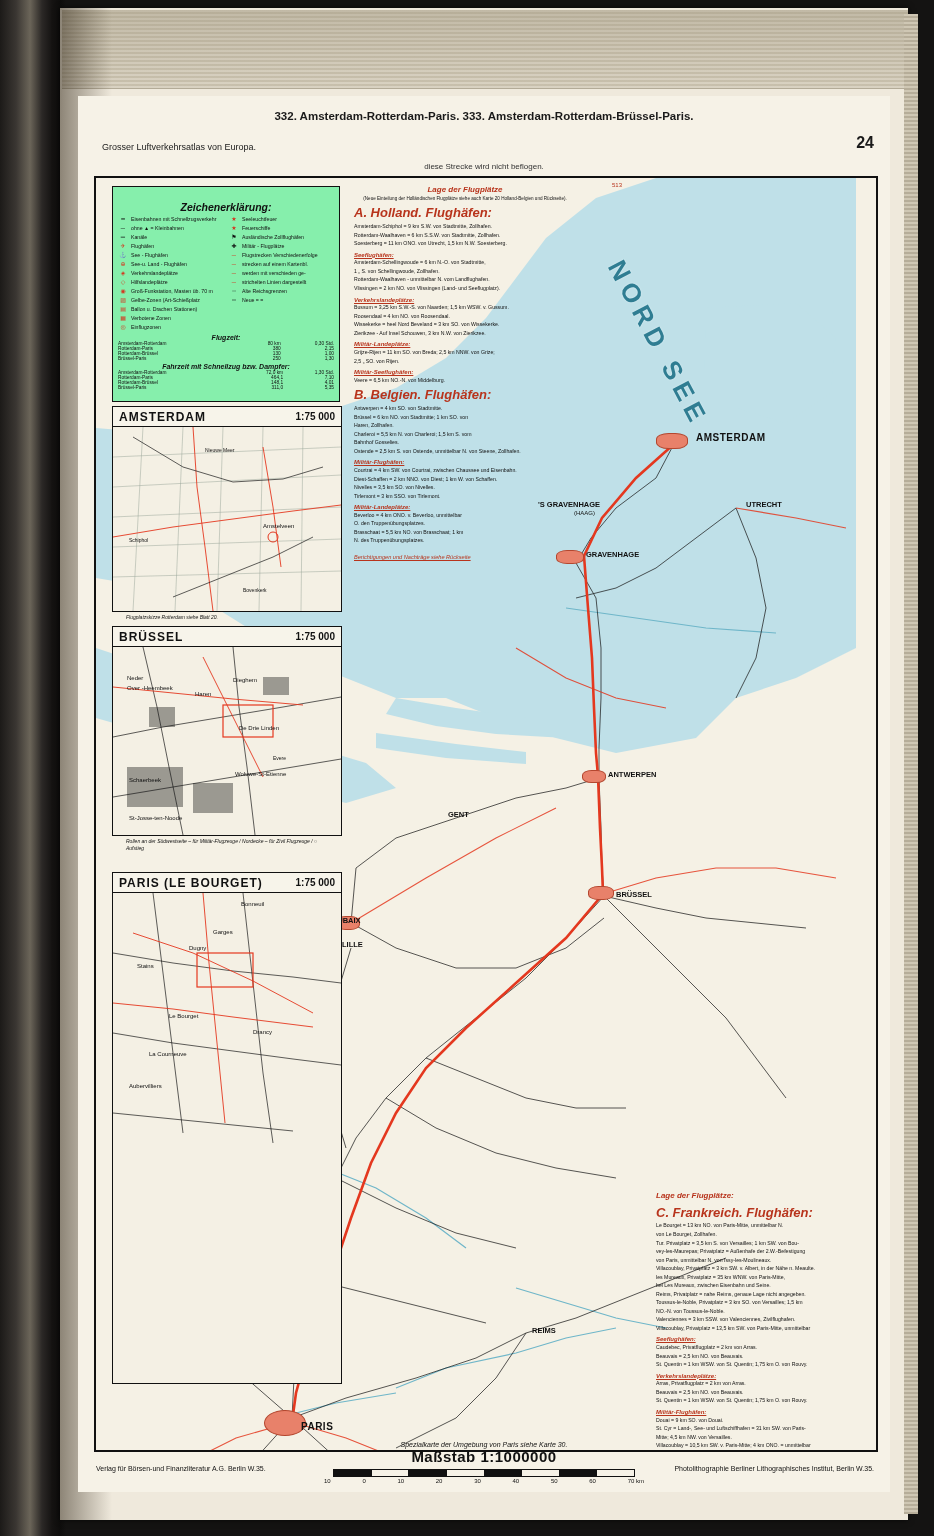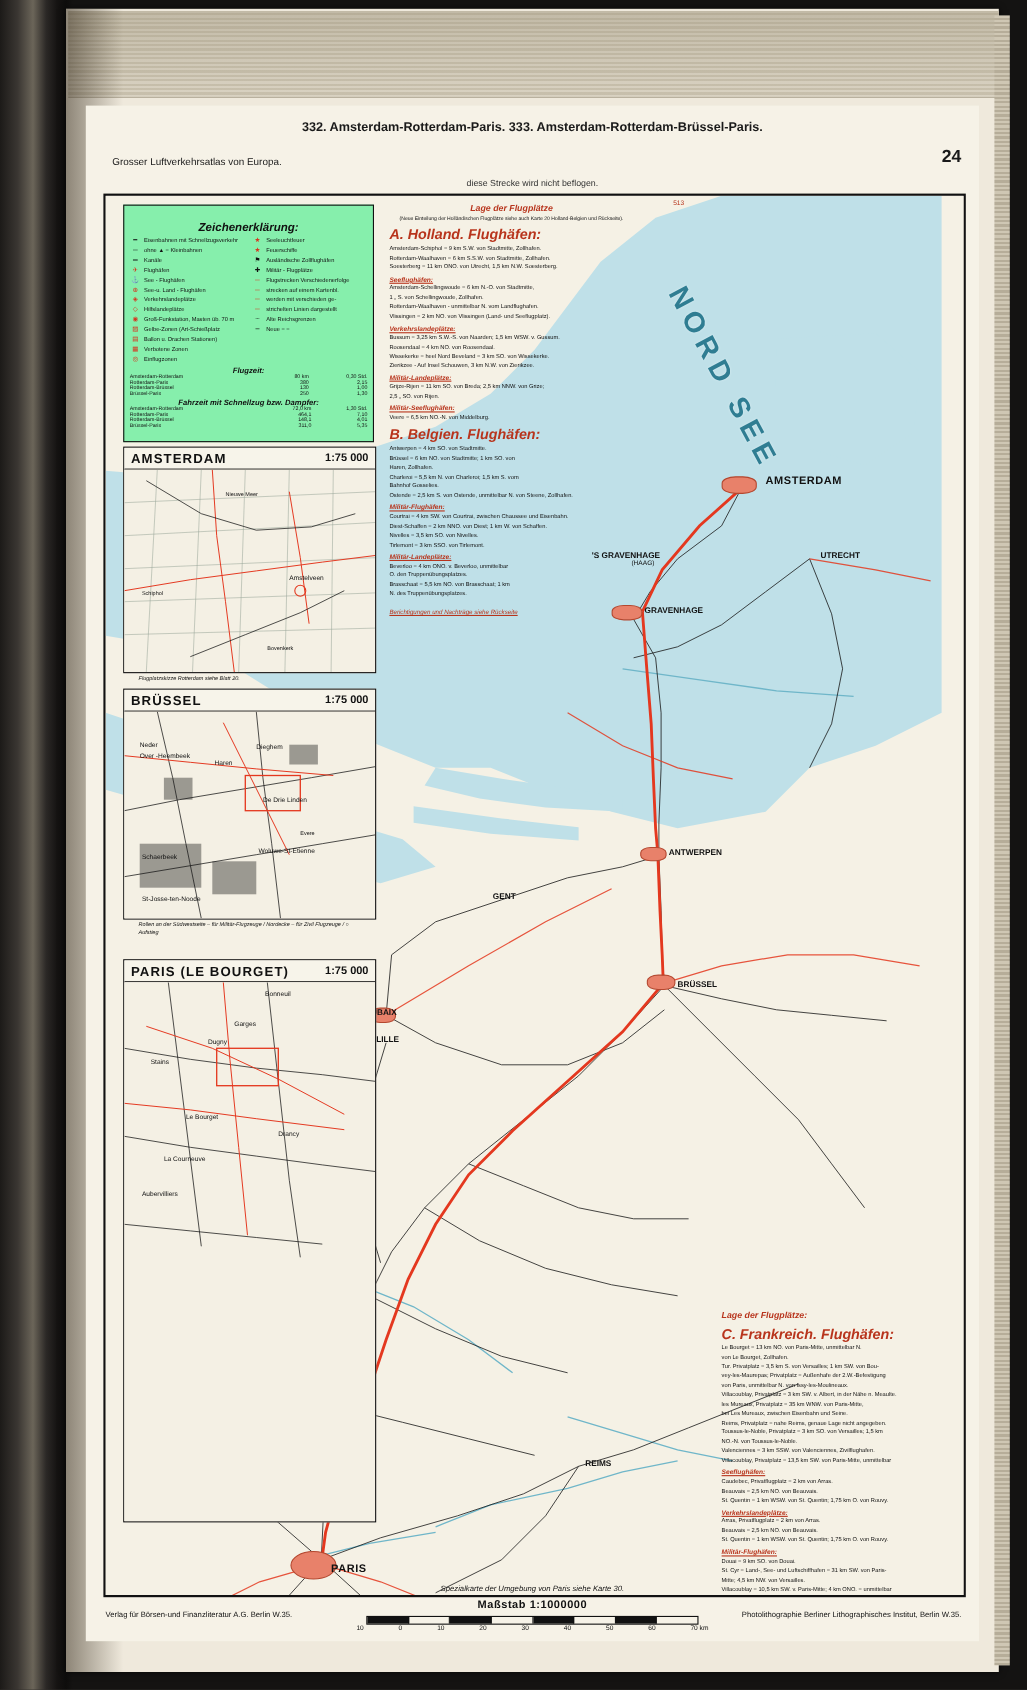--- a/index.html
+++ b/index.html
@@ -281,21 +281,21 @@
     right: 16px; bottom: 20px;
     font-size: 7px; color: #111;
   }
   .scale-wrap {
     position: absolute;
     left: 0; bottom: 8px;
     width: 812px;
     text-align: center;
   }
   .scale-title {
-    font-size: 10px;
+    font-size: 15px;
     font-weight: bold;
     color: #111;
     letter-spacing: 0.5px;
   }
   .scale-bar {
     margin: 4px auto 0 auto;
     width: 300px;
     height: 6px;
     border: 1px solid #111;
     display: flex;

